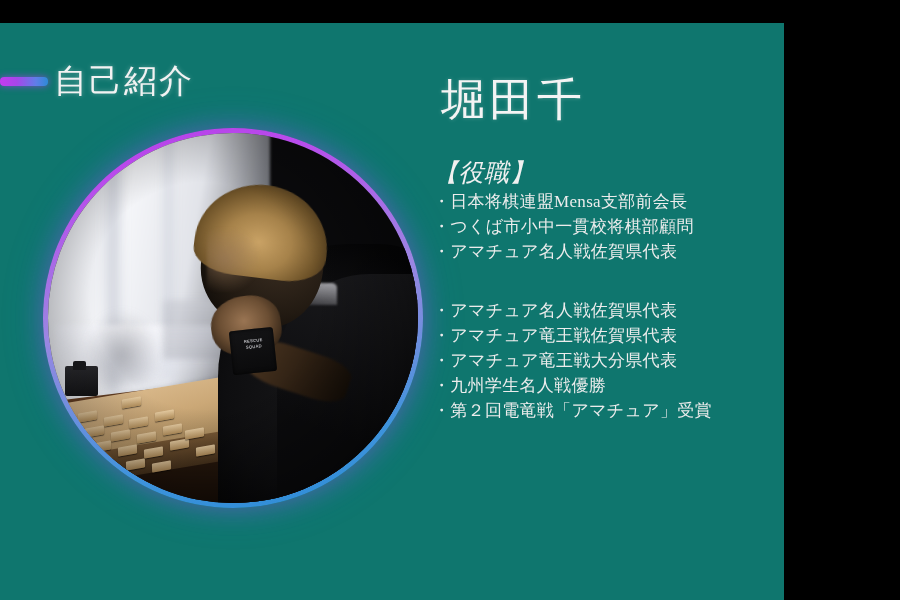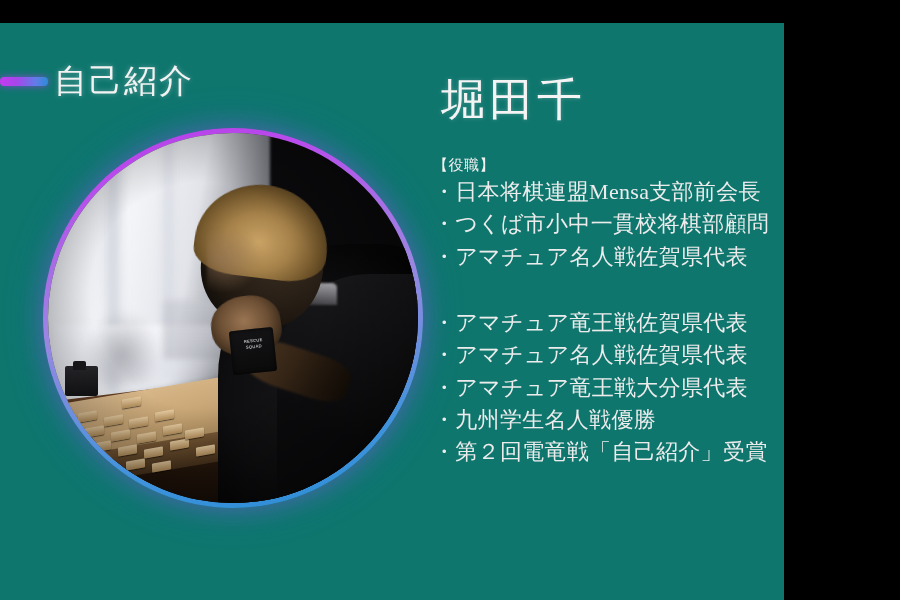--- a/index.html
+++ b/index.html
@@ -354,31 +354,32 @@
     letter-spacing: 3px;
     margin-left: 8px;
     text-shadow: 0 0 4px rgba(255,255,255,0.25);
     white-space: nowrap;
   }
 
   .section { margin-top: 28px; }
   .section.second { margin-top: 34px; }
 
   .section-title {
-    font-size: 15px;
+    font-size: 25px;
     line-height: 1.42;
     color: #f0f0f0;
     letter-spacing: 0.5px;
     white-space: nowrap;
+    font-style: italic;
   }
 
   .bullet-list { list-style: none; }
 
   .bullet-item {
-    font-size: 22px;
+    font-size: 17px;
     line-height: 1.47;
     color: #ececec;
     letter-spacing: 0.3px;
     white-space: nowrap;
     font-family: Liberation Serif, serif;
   }
 </style>
 </head>
 <body>
 
@@ -453,22 +454,22 @@
       <div class="section-title">【役職】</div>
       <ul class="bullet-list">
         <li class="bullet-item">・日本将棋連盟Mensa支部前会長</li>
         <li class="bullet-item">・つくば市小中一貫校将棋部顧問</li>
         <li class="bullet-item">・アマチュア名人戦佐賀県代表</li>
       </ul>
     </div>
 
     <div class="section second">
       <ul class="bullet-list">
+        <li class="bullet-item">・アマチュア名人戦佐賀県代表</li>
         <li class="bullet-item">・アマチュア竜王戦佐賀県代表</li>
-        <li class="bullet-item">・アマチュア名人戦佐賀県代表</li>
         <li class="bullet-item">・アマチュア竜王戦大分県代表</li>
         <li class="bullet-item">・九州学生名人戦優勝</li>
-        <li class="bullet-item">・第２回電竜戦「自己紹介」受賞</li>
+        <li class="bullet-item">・第２回電竜戦「アマチュア」受賞</li>
       </ul>
     </div>
 
   </div>
 </div>
 
 </body></html>

